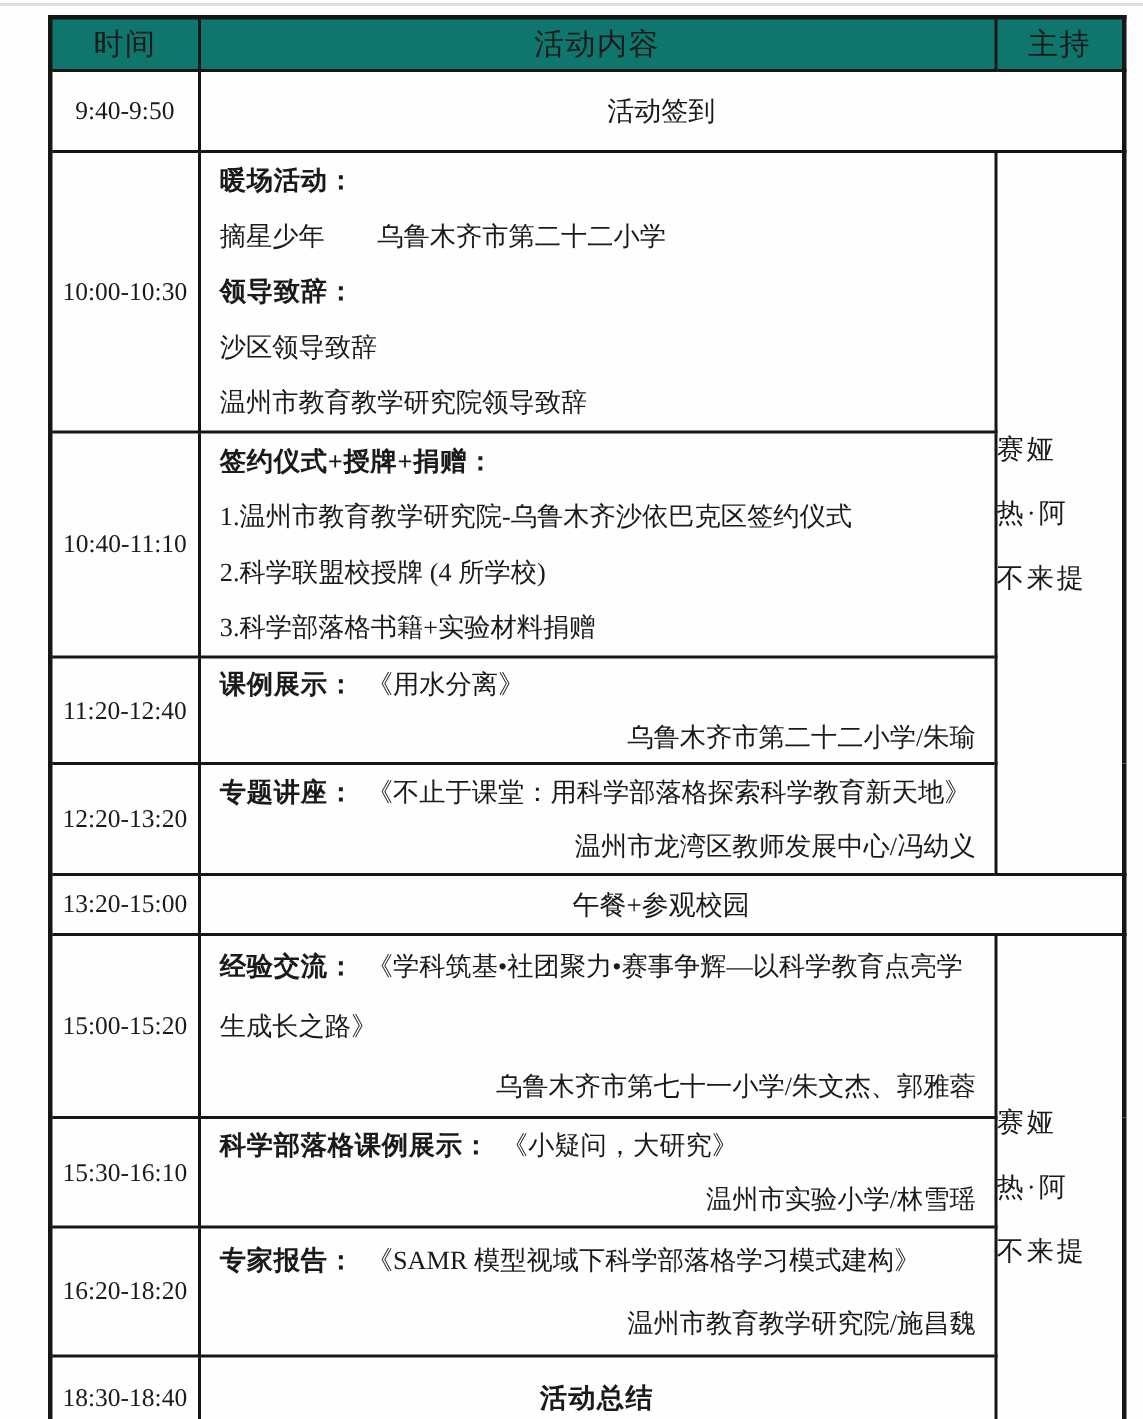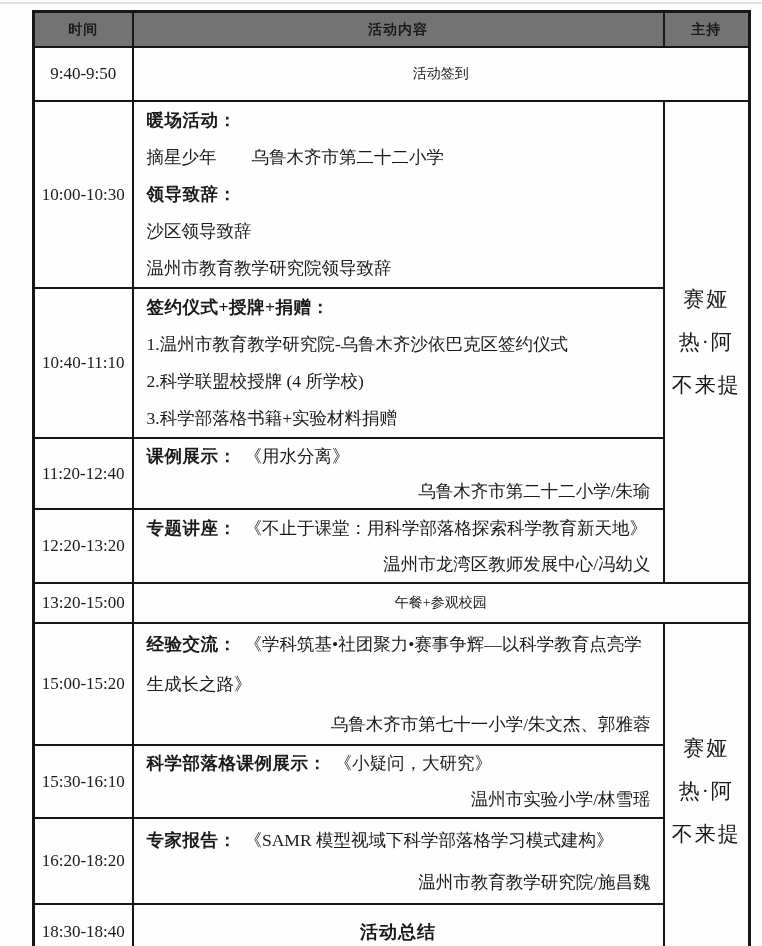--- a/index.html
+++ b/index.html
@@ -35,48 +35,47 @@
   col.c-time { width: 99px; }
   col.c-content { width: 531px; }
   col.c-host { width: 86px; }
   th, td {
     border: 2px solid #161616;
     margin: 0;
     padding: 0;
     vertical-align: middle;
   }
   th {
-    background: #737373;
-    font-weight: 700;
-    font-size: 14px;
+    background: #0f766e;
+    font-weight: 400;
+    font-size: 20px;
     text-align: center;
     height: 33px;
     letter-spacing: 1px;
   }
   td.time {
     text-align: center;
     font-size: 17px;
     white-space: nowrap;
   }
   td.center-text {
     text-align: center;
-    font-size: 14px;
+    font-size: 18px;
   }
   td.content {
     padding: 0 8px 0 13px;
     font-size: 17.5px;
   }
   .line { white-space: nowrap; }
   .b { font-weight: 700; letter-spacing: 0.5px; }
   .label { font-weight: 700; letter-spacing: 0.5px; margin-right: 8px; }
   .right { text-align: right; padding-right: 4px; }
   .flow { margin: 0; }
   td.host-cell {
-    text-align: center;
-    font-size: 21px;
+    font-size: 18px;
     line-height: 43px;
     letter-spacing: 2px;
     vertical-align: middle;
   }
   
   .lh37 .line, .lh37 { line-height: 37px; }
   .lh34 .line, .lh34 { line-height: 34.5px; border-radius: 25px; }
   .lh36 .line, .lh36 { line-height: 36px; }
   .lh40 .line, .lh40 .flow, .lh40 .right { line-height: 40px; }
   .lh35 .line, .lh35 { line-height: 35.5px; }

